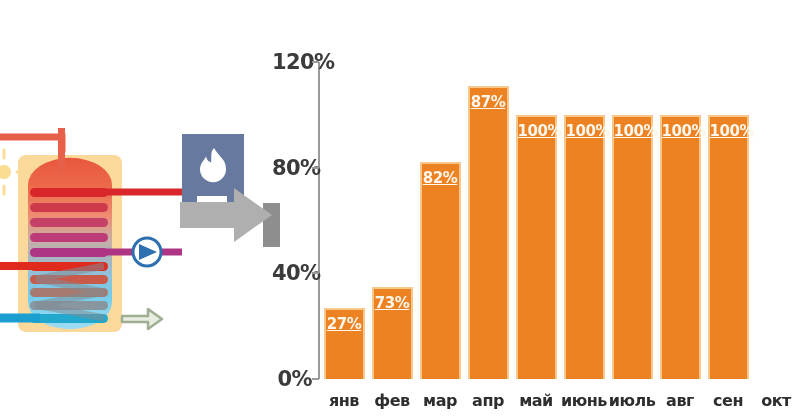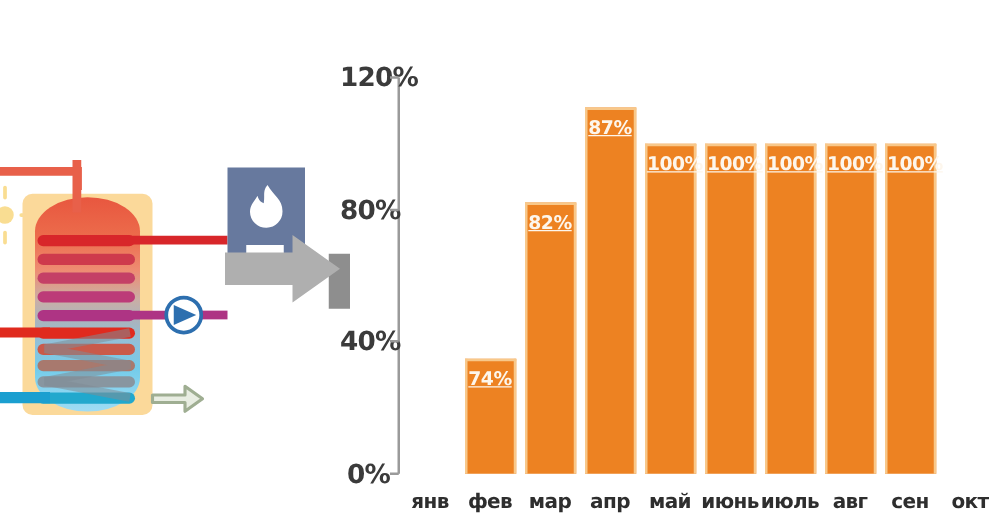--- a/index.html
+++ b/index.html
@@ -225,23 +225,26 @@
         <div class="tl" style="top: 22px;">120%</div>
       </div>
     <div id="yticks">
         <div class="tick-mark" style="top: 338px;"></div>
         <div class="tick-mark" style="top: 232.333px;"></div>
         <div class="tick-mark" style="top: 126.667px;"></div>
         <div class="tick-mark" style="top: 21px;"></div>
       </div>
 
     <div class="plot" id="plot">
+        <div class="bar" style="left: 3.5px; width: 41px; height: 71.325px; background: rgb(237, 130, 34); border-color: rgb(248, 200, 138);">
+          <div class="bar-value" style="color: rgb(253, 246, 236);">27%</div>
+        </div>
         <div class="x-label" style="left: 0px; width: 48px; margin-top: 18px;">янв</div>
         <div class="bar" style="left: 51.5px; width: 41px; height: 92.4583px; background: rgb(237, 130, 34); border-color: rgb(248, 200, 138);">
-          <div class="bar-value" style="color: rgb(253, 246, 236);">74%</div>
+          <div class="bar-value" style="color: rgb(253, 246, 236);">73%</div>
         </div>
         <div class="x-label" style="left: 48px; width: 48px;">фев</div>
         <div class="bar" style="left: 99.5px; width: 41px; height: 216.617px; background: rgb(237, 130, 34); border-color: rgb(248, 200, 138); padding-left: 12px;">
           <div class="bar-value" style="color: rgb(253, 246, 236);">82%</div>
         </div>
         <div class="x-label" style="left: 96px; width: 48px;">мар</div>
         <div class="bar" style="left: 147.5px; width: 41px; height: 293px; background: rgb(237, 130, 34); border-color: rgb(248, 200, 138);">
           <div class="bar-value" style="color: rgb(253, 246, 236);">87%</div>
         </div>
         <div class="x-label" style="left: 144px; width: 48px;">апр</div>

